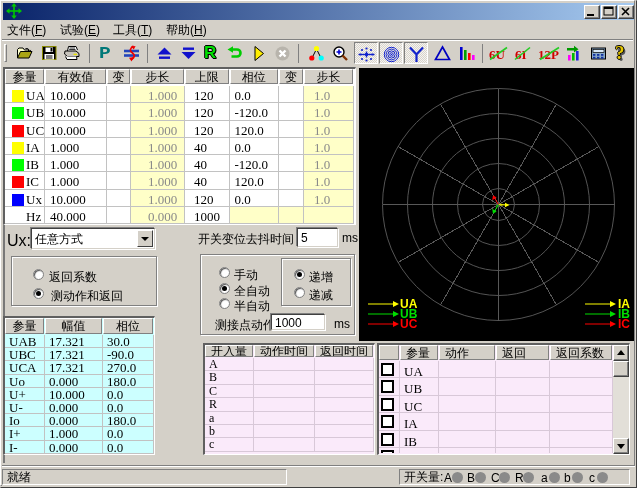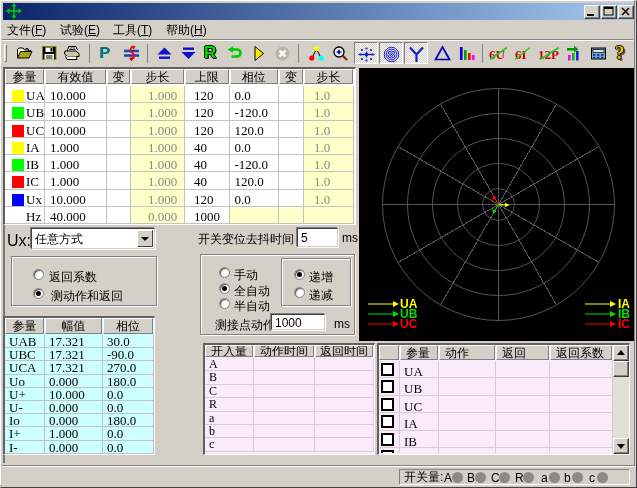--- a/index.html
+++ b/index.html
@@ -574,14 +574,15 @@
       <path d="M257 246 L251 243 L251 249 Z" fill="#00dd00"></path>
     <text x="259" y="250" fill="#00dd00">IB</text>
     <line x1="226" y1="256" x2="253" y2="256" stroke="#ff0000"></line>
       <path d="M257 256 L251 253 L251 259 Z" fill="#ff0000"></path>
     <text x="259" y="260" fill="#ff0000">IC</text>
   </g>
 </svg>
 <div id="status-line1"></div>
 <div id="status-line2"></div>
 <div id="statusbar">
+  <div class="spanel" style="left:0px;width:285px">就绪</div>
   <div class="spanel" style="left:397px;width:231px" id="sw-panel">开关量:<div class="abs" style="left: 44px; top: 1px; font-size: 12px;">A</div><div class="abs" style="left: 52px; top: 2px; width: 11px; height: 11px; border-radius: 50%; background: rgb(138, 138, 138);"></div><div class="abs" style="left: 67px; top: 1px; font-size: 12px;">B</div><div class="abs" style="left: 75px; top: 2px; width: 11px; height: 11px; border-radius: 50%; background: rgb(138, 138, 138);"></div><div class="abs" style="left: 91px; top: 1px; font-size: 12px;">C</div><div class="abs" style="left: 99px; top: 2px; width: 11px; height: 11px; border-radius: 50%; background: rgb(138, 138, 138);"></div><div class="abs" style="left: 115px; top: 1px; font-size: 12px;">R</div><div class="abs" style="left: 123px; top: 2px; width: 11px; height: 11px; border-radius: 50%; background: rgb(138, 138, 138);"></div><div class="abs" style="left: 141px; top: 1px; font-size: 12px;">a</div><div class="abs" style="left: 149px; top: 2px; width: 11px; height: 11px; border-radius: 50%; background: rgb(138, 138, 138);"></div><div class="abs" style="left: 164px; top: 1px; font-size: 12px;">b</div><div class="abs" style="left: 172px; top: 2px; width: 11px; height: 11px; border-radius: 50%; background: rgb(138, 138, 138);"></div><div class="abs" style="left: 189px; top: 1px; font-size: 12px;">c</div><div class="abs" style="left: 197px; top: 2px; width: 11px; height: 11px; border-radius: 50%; background: rgb(138, 138, 138);"></div></div>
 </div>
 
 </body></html>

